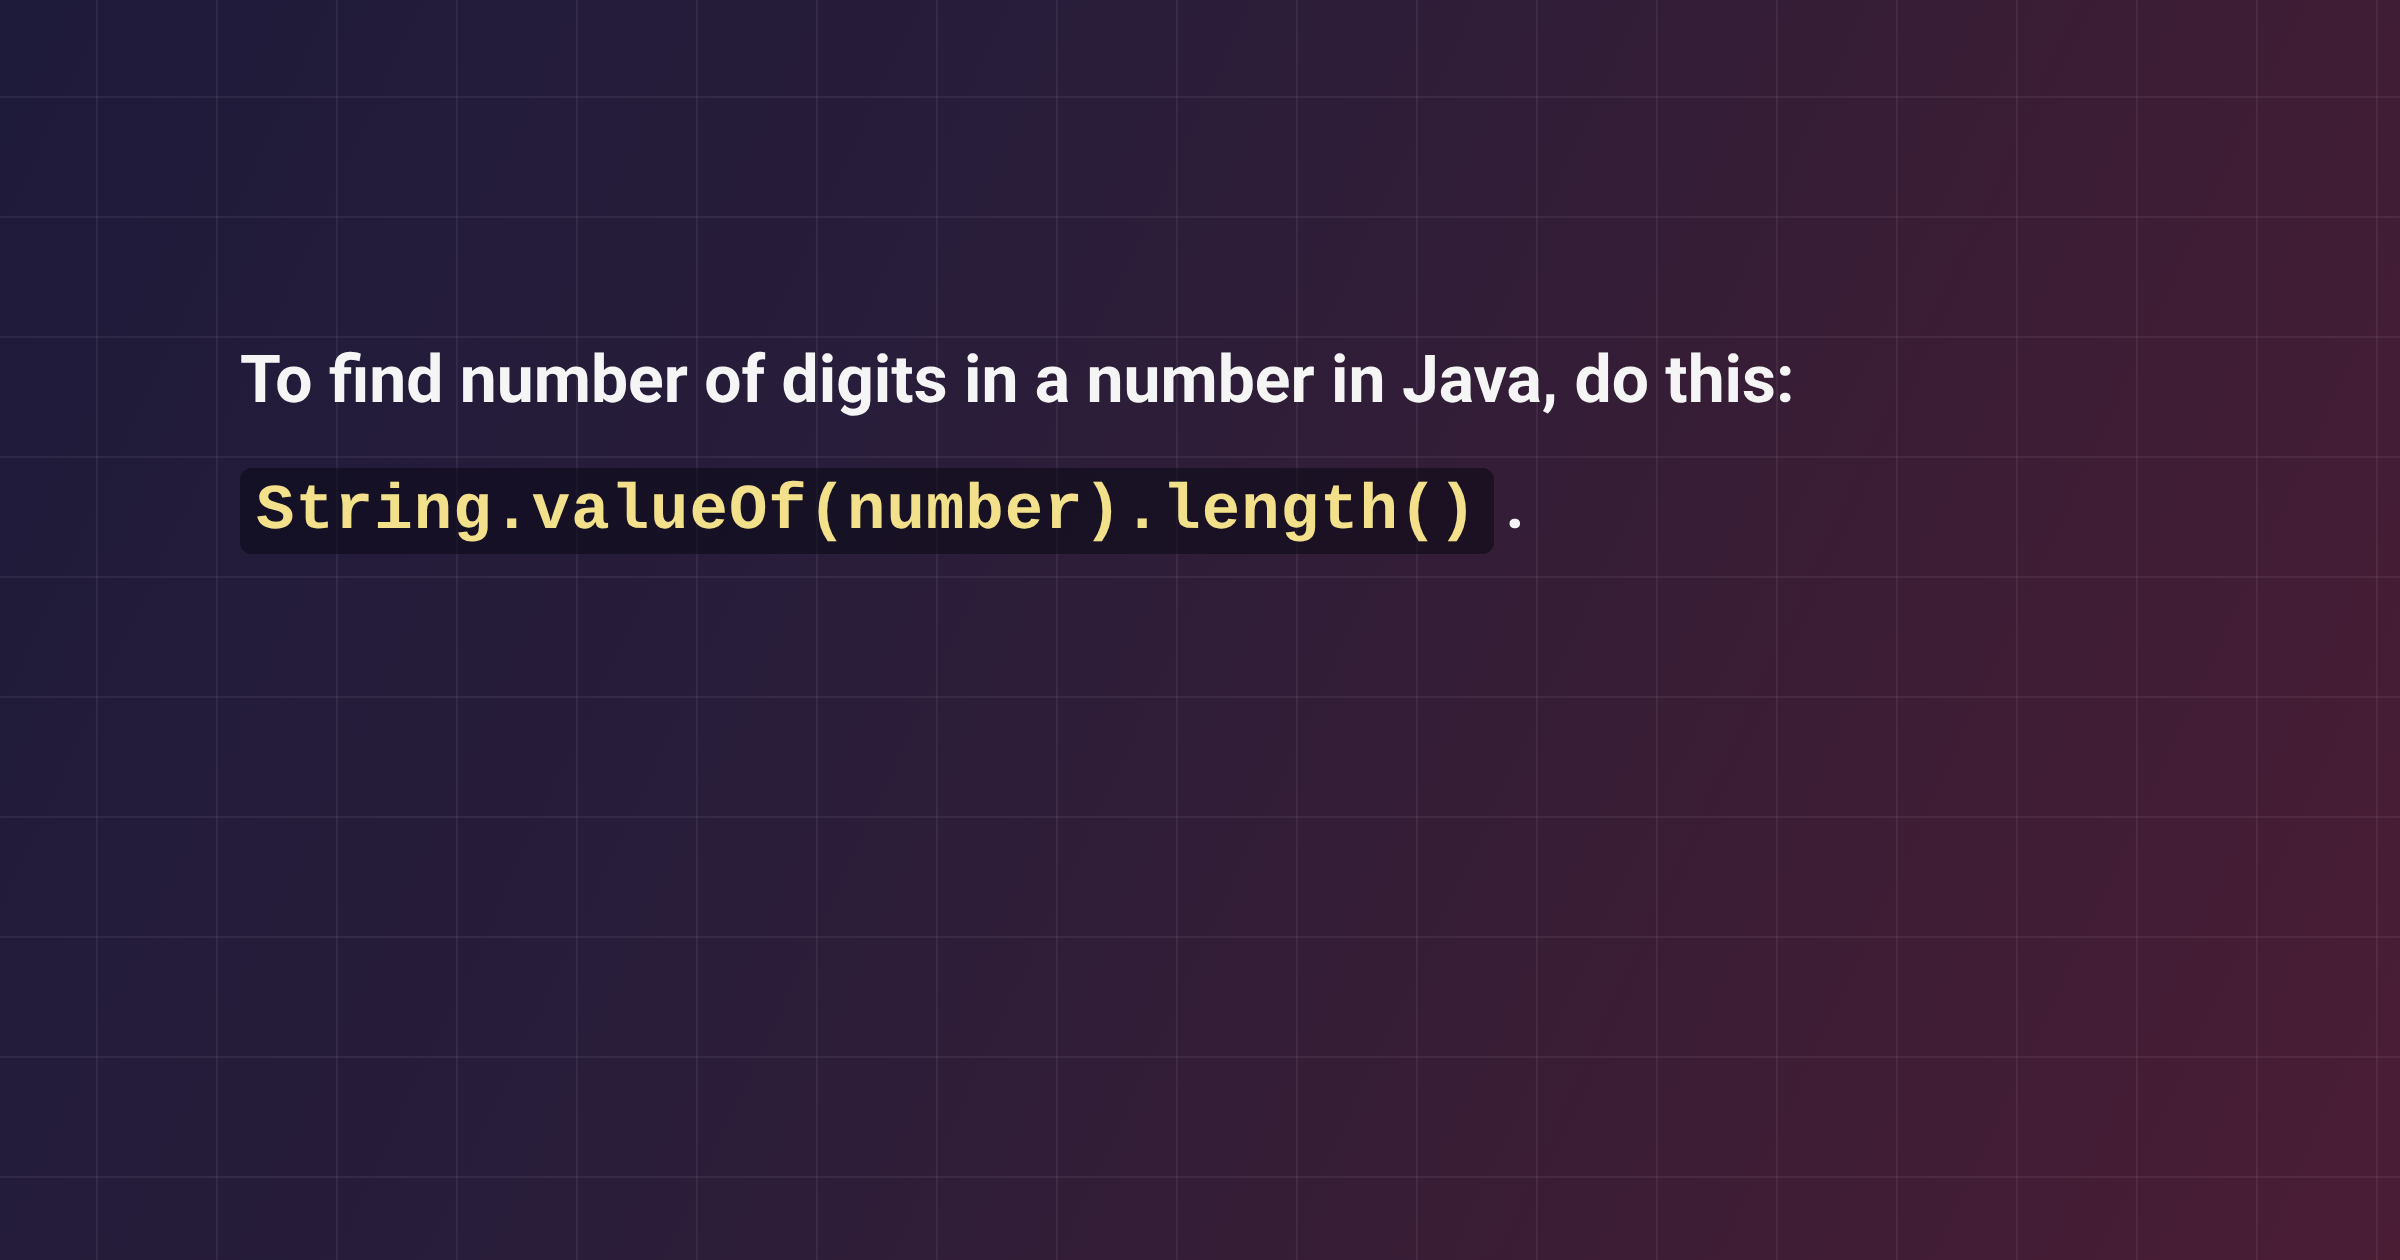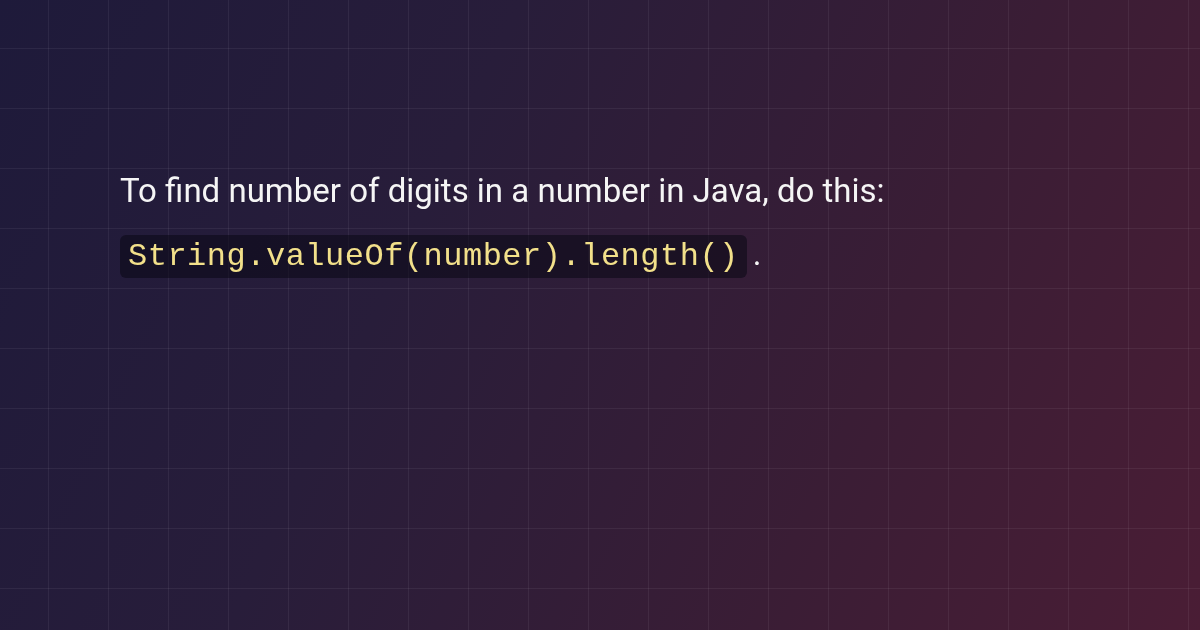--- a/index.html
+++ b/index.html
@@ -1,18 +1,19 @@
 <!DOCTYPE html>
 <html><head>
   <meta charset="utf-8">
   <style>
     * {
       margin: 0;
       padding: 0;
       box-sizing: border-box;
+      font-weight: bold;
     }
     body {
       width: 1200px;
       height: 630px;
       background: linear-gradient(115deg, #1e1a3a 0%, #281d3a 35%, #3a1d35 70%, #4a1d35 100%);
       position: relative;
       overflow: hidden;
       font-family: -apple-system, BlinkMacSystemFont, "Segoe UI", Roboto, Helvetica, Arial, sans-serif;
     }
     .grid {

